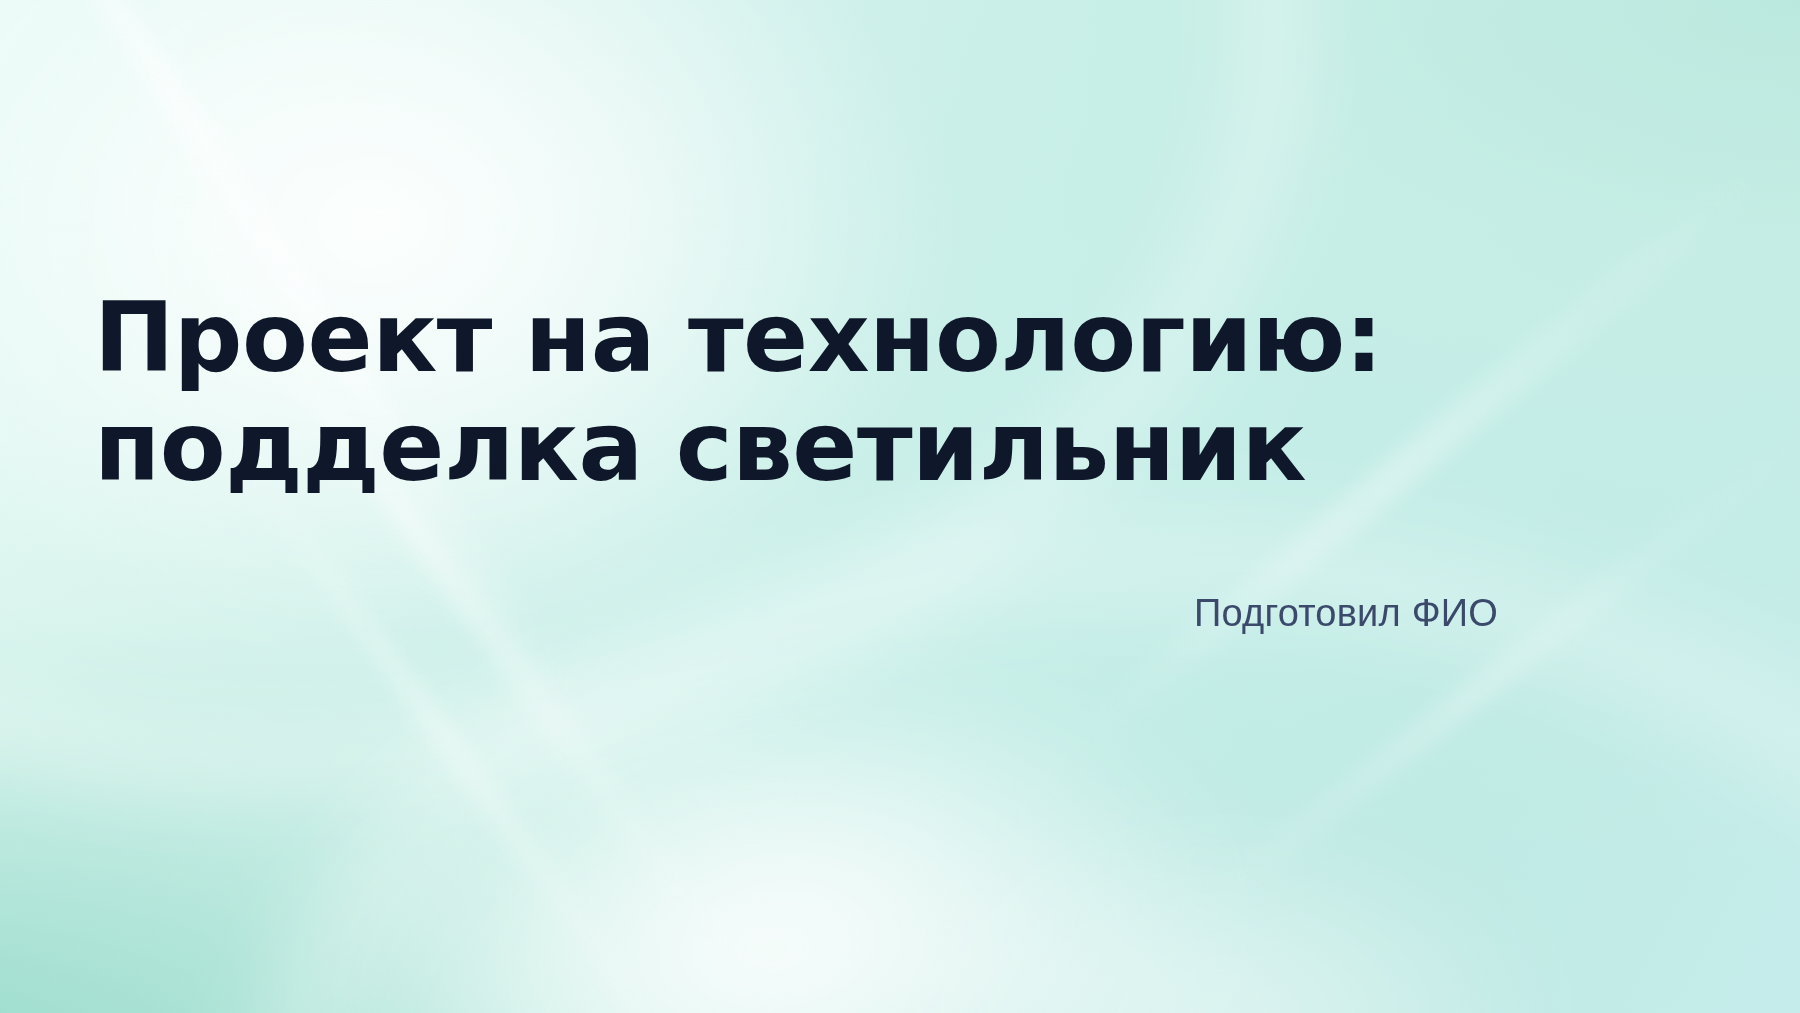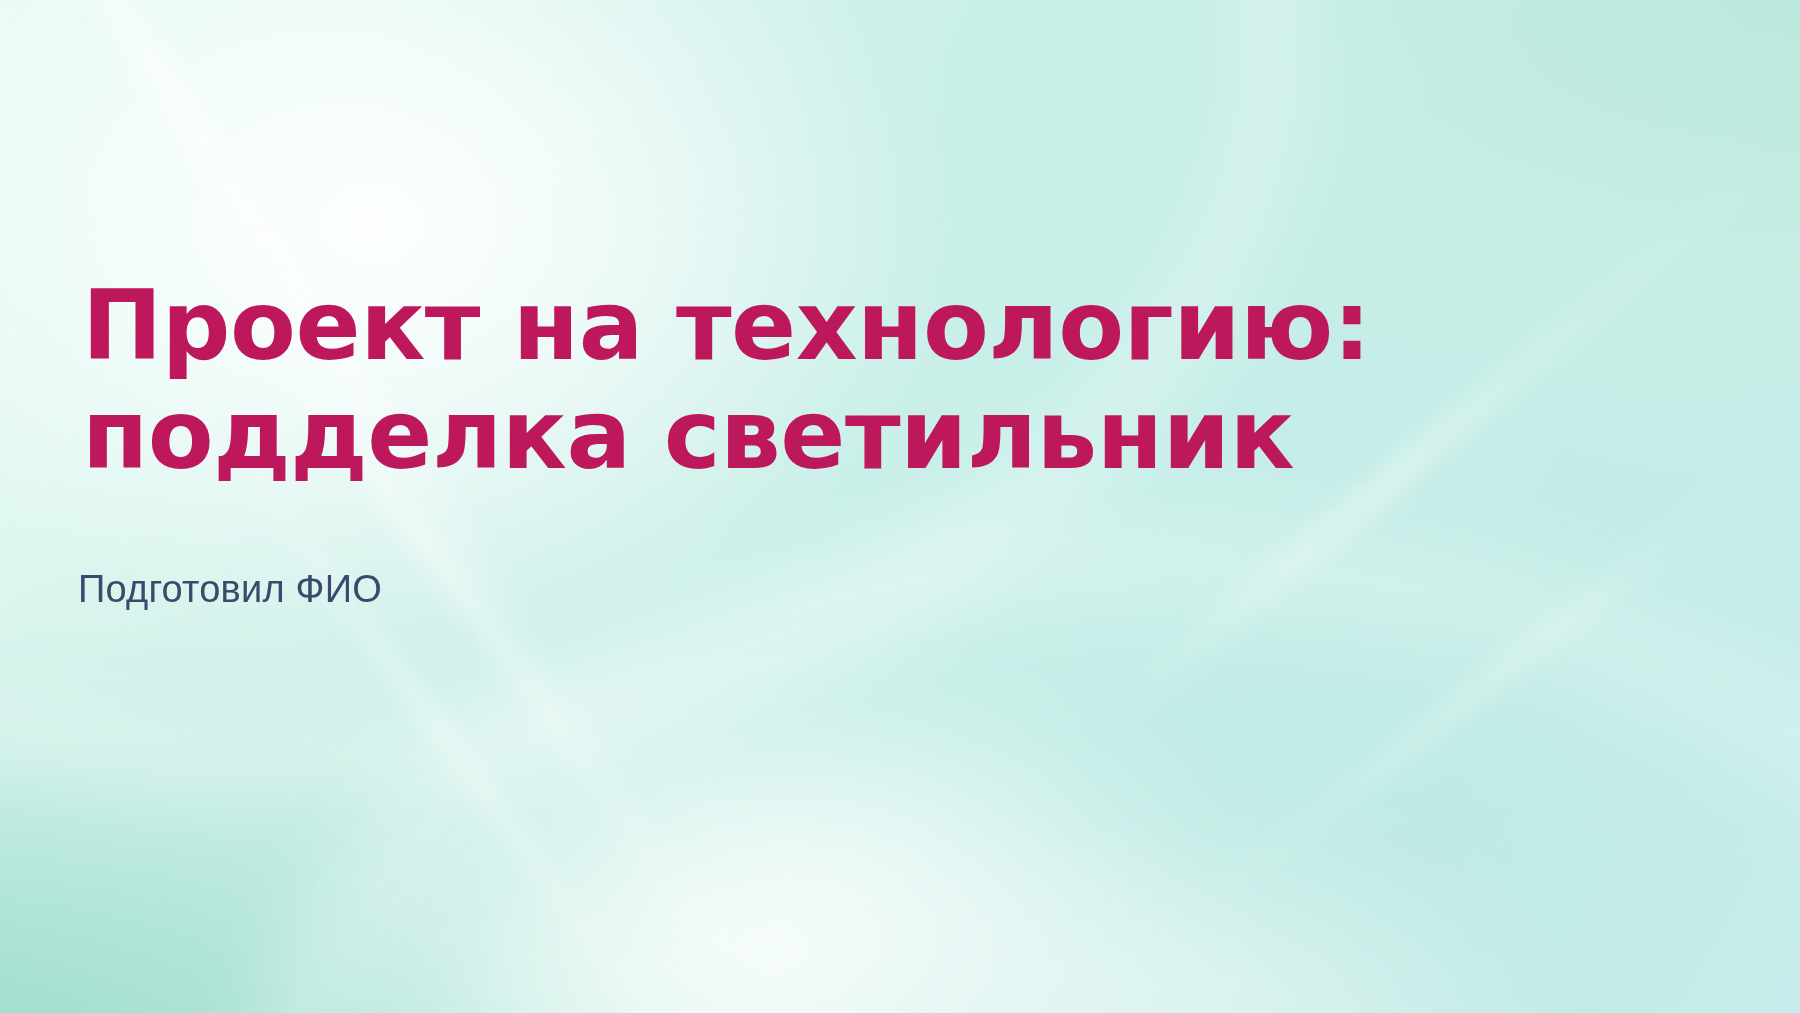--- a/index.html
+++ b/index.html
@@ -158,39 +158,40 @@
 
   
   .content {
     position: absolute;
     left: 78px;
     top: 268px;
     width: 1420px;
   }
 
   .title {
-    margin: 4px;
+    margin: 16px;
     font-family: "DejaVu Sans", "Liberation Sans", sans-serif;
     font-weight: 700;
     font-size: 96px;
     line-height: 1.14;
     letter-spacing: -0.5px;
-    color: #be185d;
+    color: #0f172a;
     white-space: pre-line;
   }
 
   .subtitle {
     margin: 0;
     padding-top: 72px;
     font-family: "Liberation Sans", sans-serif;
     font-weight: 400;
     font-size: 38px;
     line-height: 1.2;
     letter-spacing: 0.2px;
     color: #3b4a6b;
+    text-align: right;
   }
 </style>
 </head>
 <body>
 
 <div class="slide">
 
   <div class="bg-base"></div>
   <div class="bg-right"></div>
   <div class="bg-teal-tr"></div>

